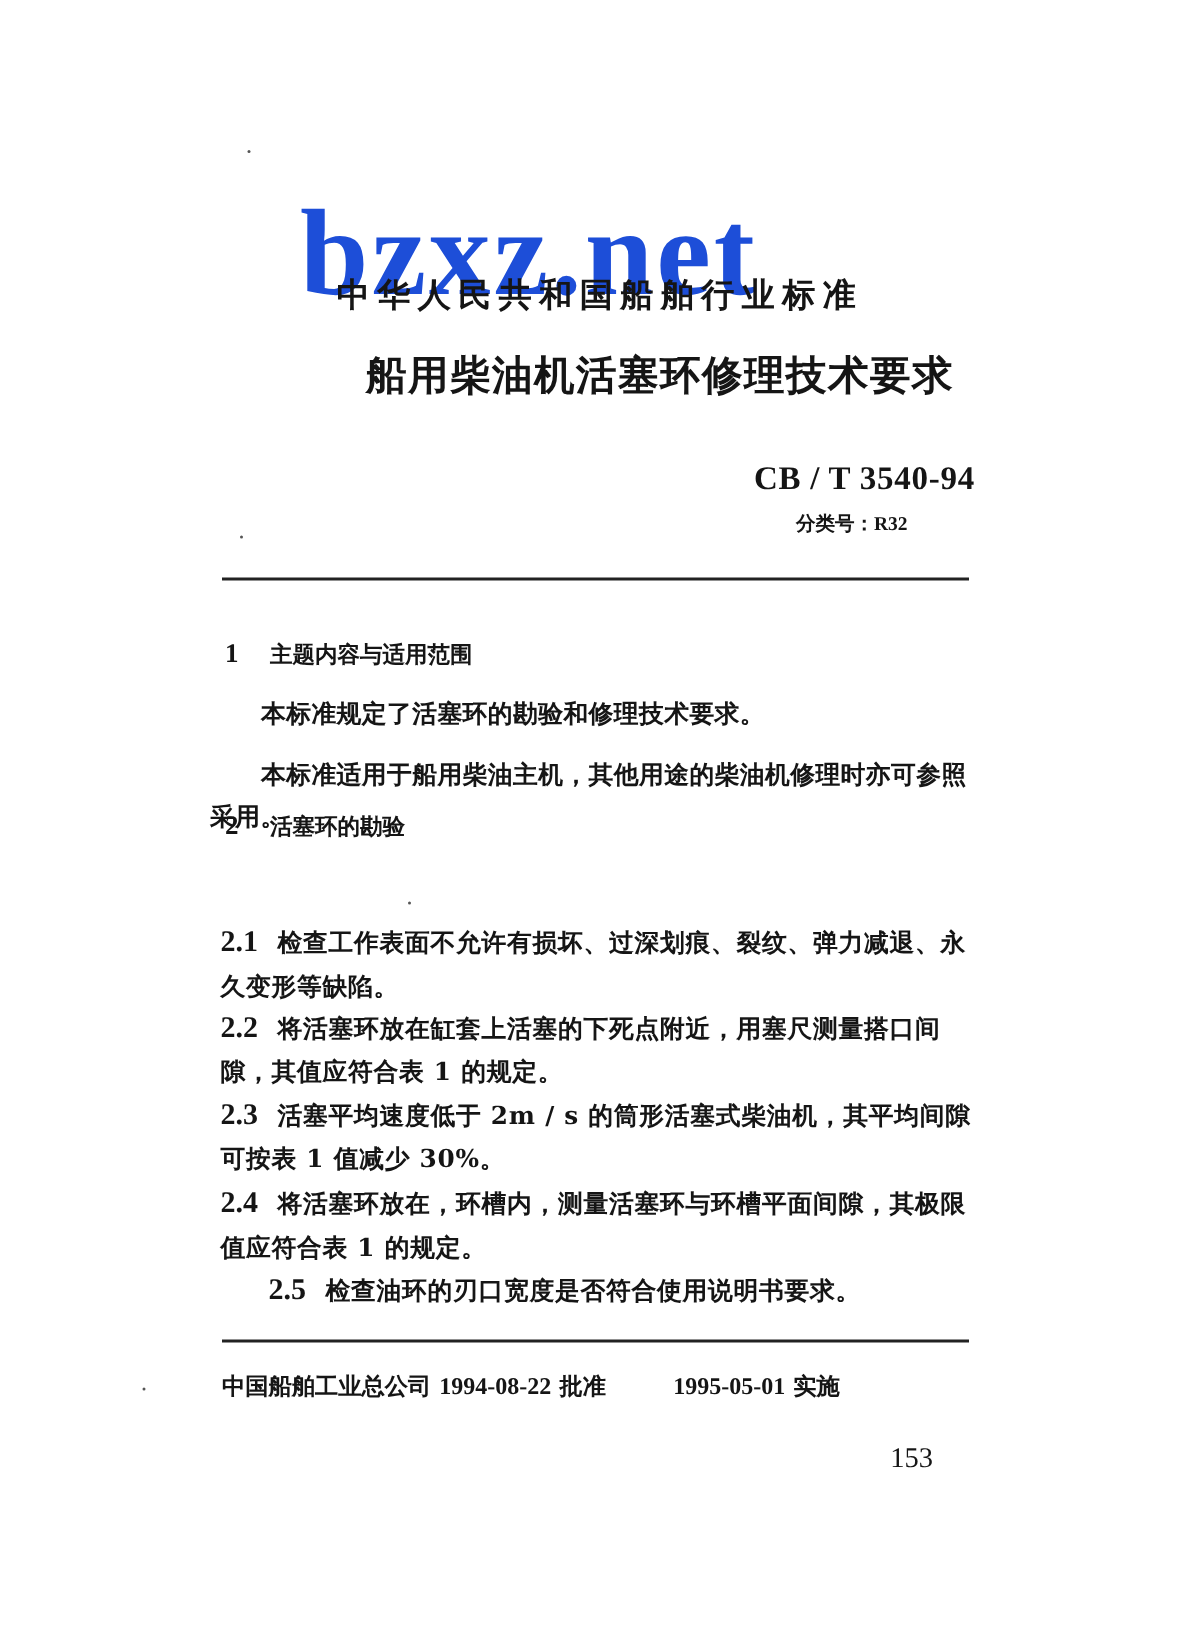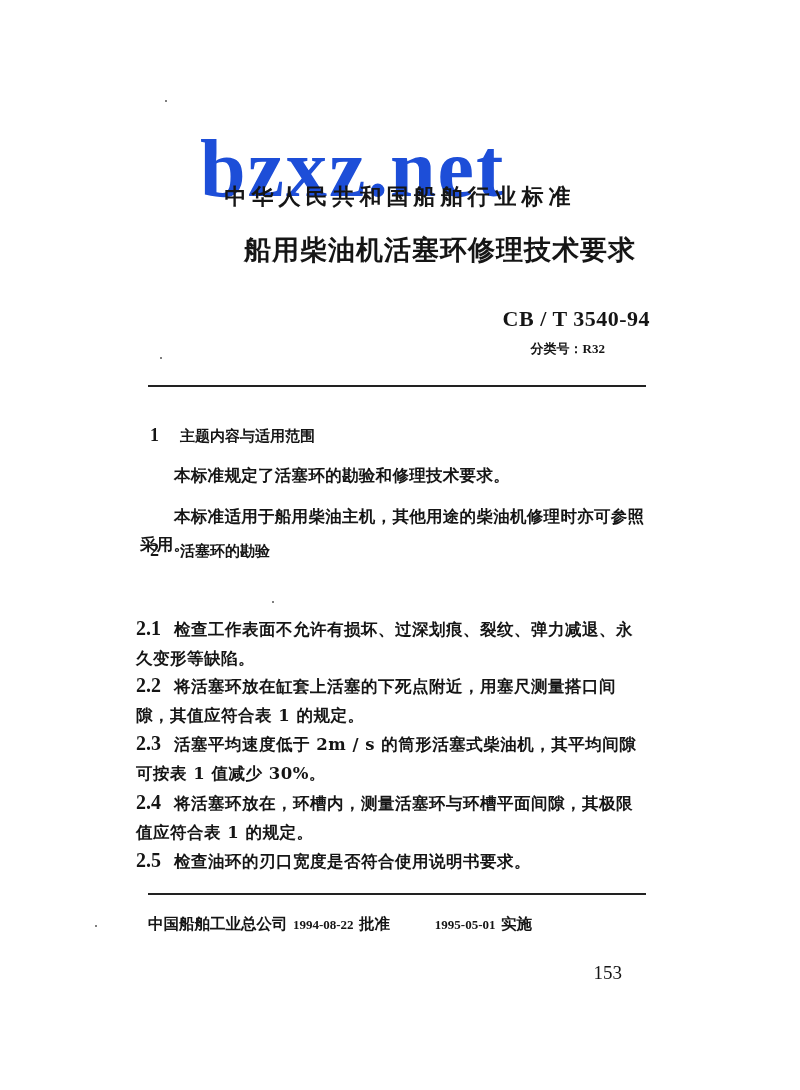--- a/index.html
+++ b/index.html
@@ -98,21 +98,21 @@
       width: 512px;
       font-family: "DejaVu Serif", "Liberation Serif", serif;
       font-size: 16.5px;
       line-height: 28px;
       font-weight: bold;
       letter-spacing: 0.3px;
     }
     .para.indent { text-indent: 34px; }
     .clause {
       position: absolute;
-      left: 136px;
+      left: 147px;
       width: 510px;
       font-family: "DejaVu Serif", "Liberation Serif", serif;
       font-size: 16.5px;
       line-height: 29px;
       font-weight: bold;
       letter-spacing: 0.5px;
     }
     .clause .cnum {
       font-family: "Liberation Serif", "DejaVu Serif", serif;
       font-weight: bold;
@@ -126,21 +126,21 @@
       left: 148px;
       top: 914px;
       width: 500px;
       font-family: "DejaVu Sans", "Liberation Sans", sans-serif;
       font-weight: bold;
       font-size: 15.5px;
       white-space: nowrap;
     }
     .footer-line .date {
       font-family: "Liberation Serif", "DejaVu Serif", serif;
-      font-size: 13px;
+      font-size: 16px;
     }
     .footer-line .gap { display: inline-block; width: 34px; }
     .page-number {
       position: absolute;
       right: 178px;
       top: 962px;
       font-family: "Liberation Serif", "DejaVu Serif", serif;
       font-size: 19px;
     }
     .speck {
@@ -179,21 +179,21 @@
 </div>
 <div class="clause" style="top:671px;">
   <span class="cnum">2.2</span><span>将活塞环放在缸套上活塞的下死点附近，用塞尺测量搭口间隙，其值应符合表 1 的规定。</span>
 </div>
 <div class="clause" style="top:729px;">
   <span class="cnum">2.3</span><span>活塞平均速度低于 2m / s 的筒形活塞式柴油机，其平均间隙可按表 1 值减少 30%。</span>
 </div>
 <div class="clause" style="top:788px;">
   <span class="cnum">2.4</span><span>将活塞环放在，环槽内，测量活塞环与环槽平面间隙，其极限值应符合表 1 的规定。</span>
 </div>
-<div class="clause" style="top:846px;">
+<div class="clause" style="top:846px;margin-left:32px;">
   <span class="cnum">2.5</span><span>检查油环的刃口宽度是否符合使用说明书要求。</span>
 </div>
 
 <div class="rule bottom"></div>
 
 <div class="footer-line">
   <span>中国船舶工业总公司</span>
   <span class="date">1994-08-22</span>
   <span>批准</span>
   <span class="gap"></span>

